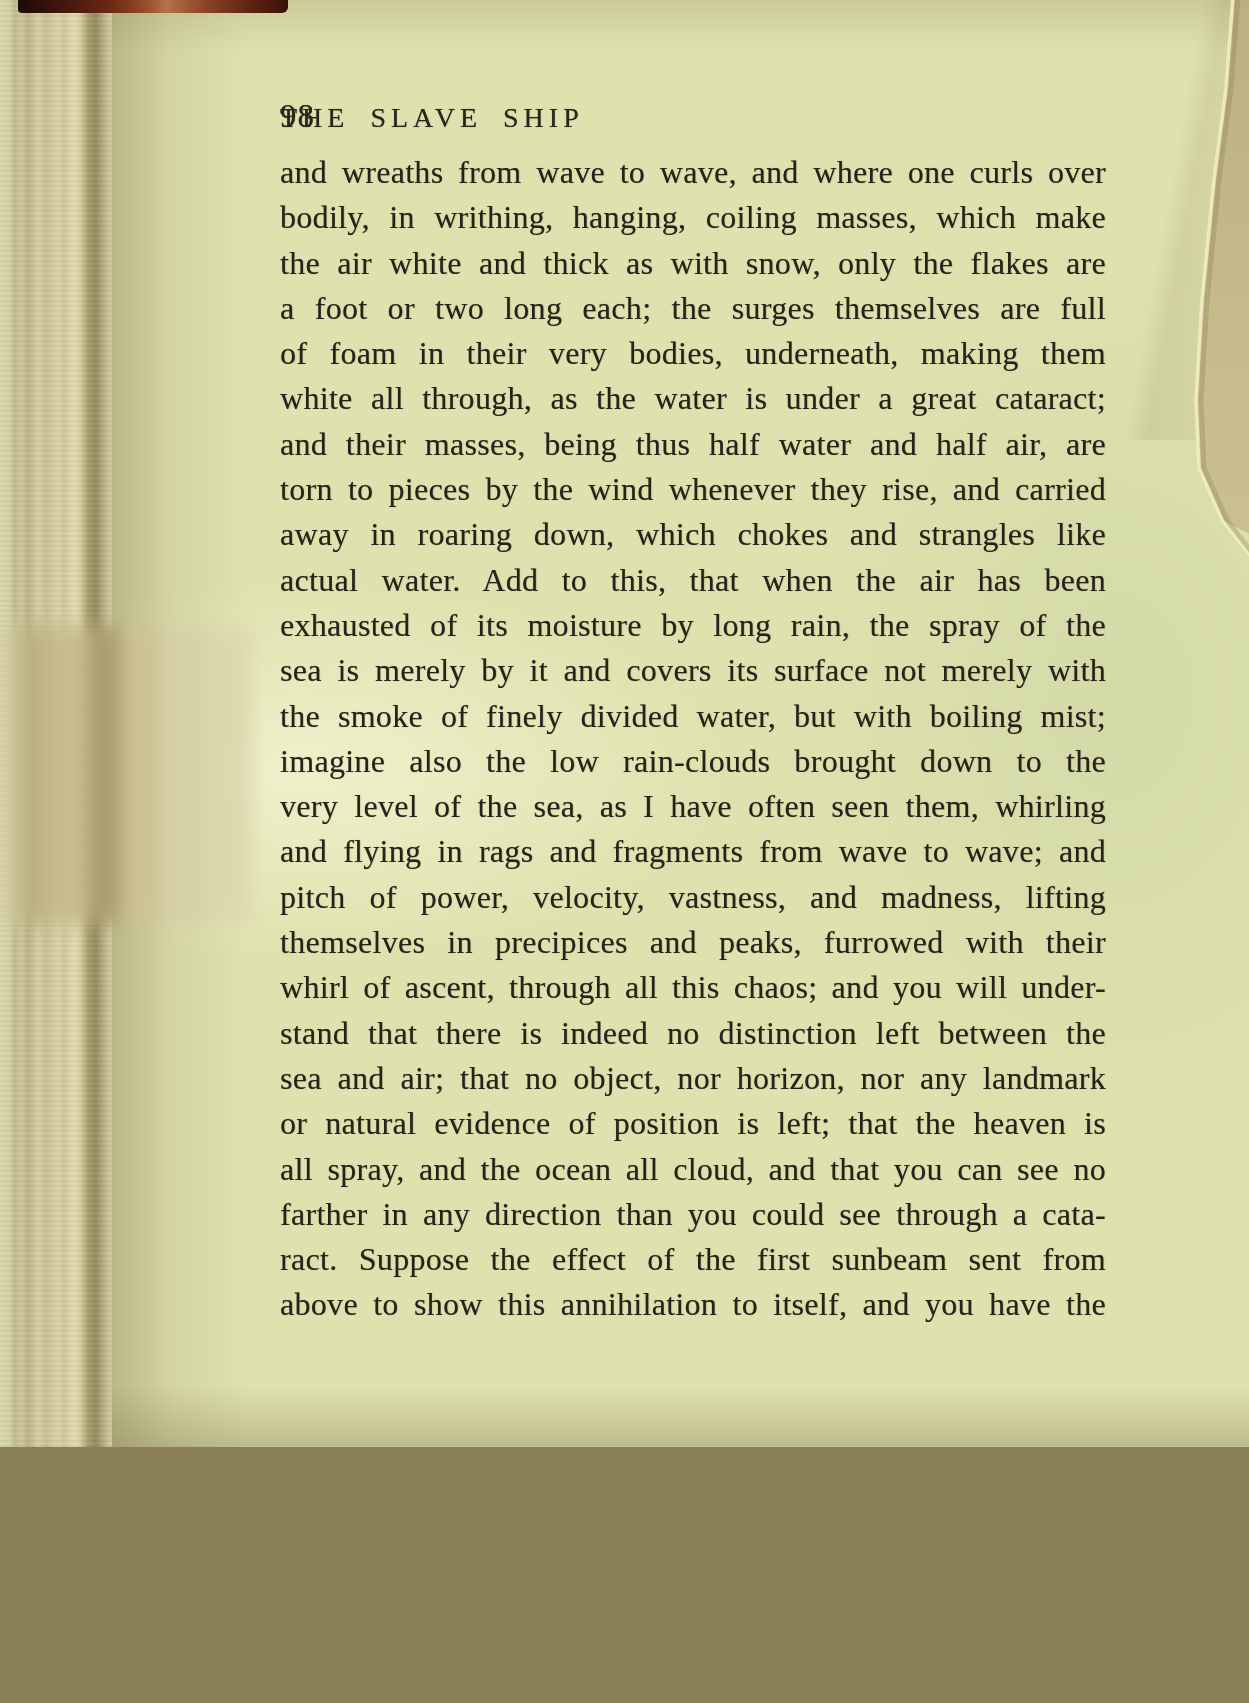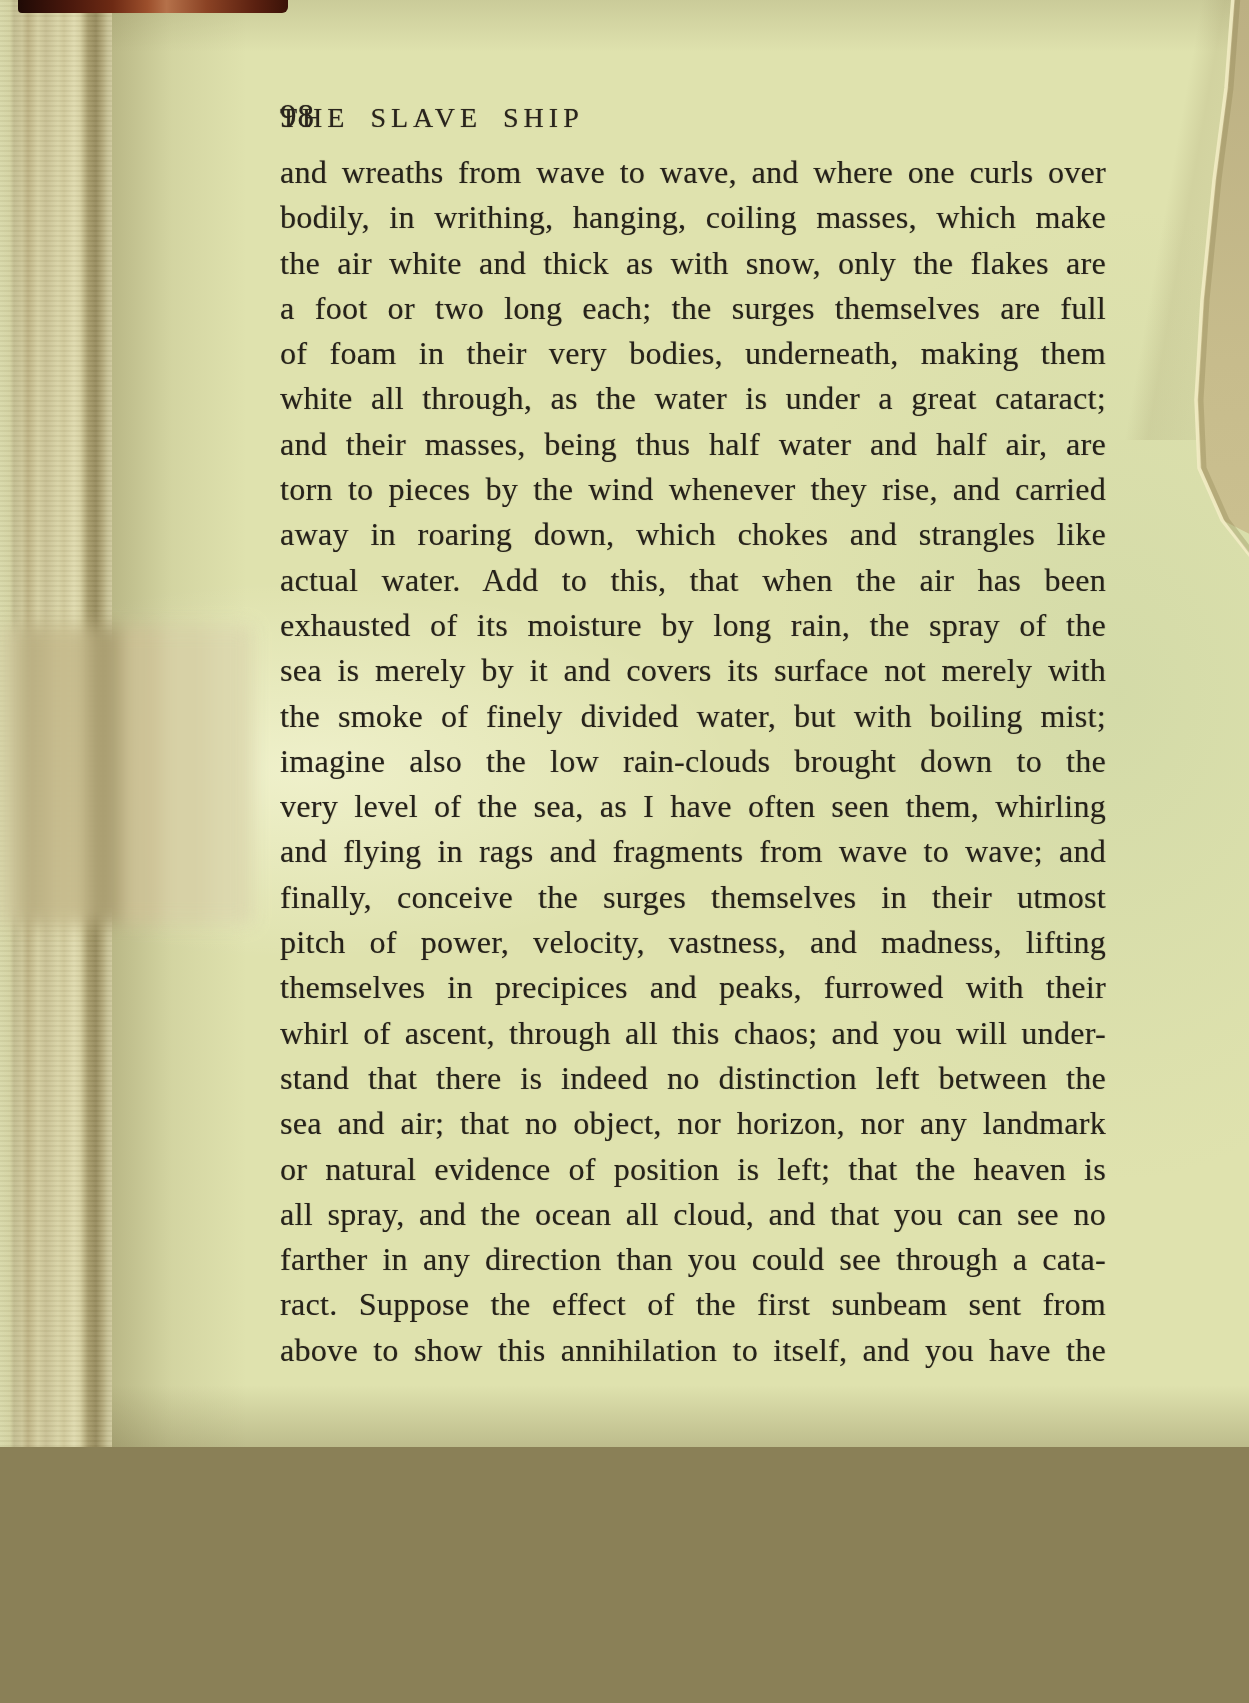--- a/index.html
+++ b/index.html
@@ -112,21 +112,20 @@
         <div class="text-line">and their masses, being thus half water and half air, are</div>
         <div class="text-line">torn to pieces by the wind whenever they rise, and carried</div>
         <div class="text-line">away in roaring down, which chokes and strangles like</div>
         <div class="text-line">actual water. Add to this, that when the air has been</div>
         <div class="text-line">exhausted of its moisture by long rain, the spray of the</div>
         <div class="text-line">sea is merely by it and covers its surface not merely with</div>
         <div class="text-line">the smoke of finely divided water, but with boiling mist;</div>
         <div class="text-line">imagine also the low rain-clouds brought down to the</div>
         <div class="text-line">very level of the sea, as I have often seen them, whirling</div>
         <div class="text-line">and flying in rags and fragments from wave to wave; and</div>
-        <div class="text-line">finally, conceive the surges themselves in their utmost</div>
         <div class="text-line">pitch of power, velocity, vastness, and madness, lifting</div>
         <div class="text-line">themselves in precipices and peaks, furrowed with their</div>
         <div class="text-line">whirl of ascent, through all this chaos; and you will under-</div>
         <div class="text-line">stand that there is indeed no distinction left between the</div>
         <div class="text-line">sea and air; that no object, nor horizon, nor any landmark</div>
         <div class="text-line">or natural evidence of position is left; that the heaven is</div>
         <div class="text-line">all spray, and the ocean all cloud, and that you can see no</div>
         <div class="text-line">farther in any direction than you could see through a cata-</div>
         <div class="text-line">ract. Suppose the effect of the first sunbeam sent from</div>
         <div class="text-line">above to show this annihilation to itself, and you have the</div>

